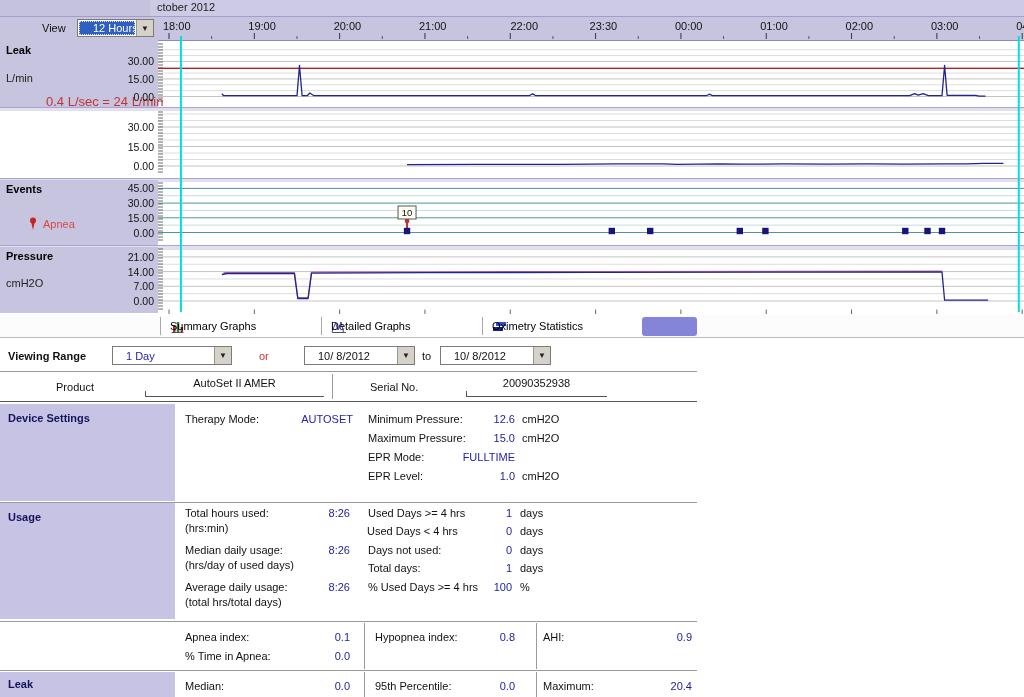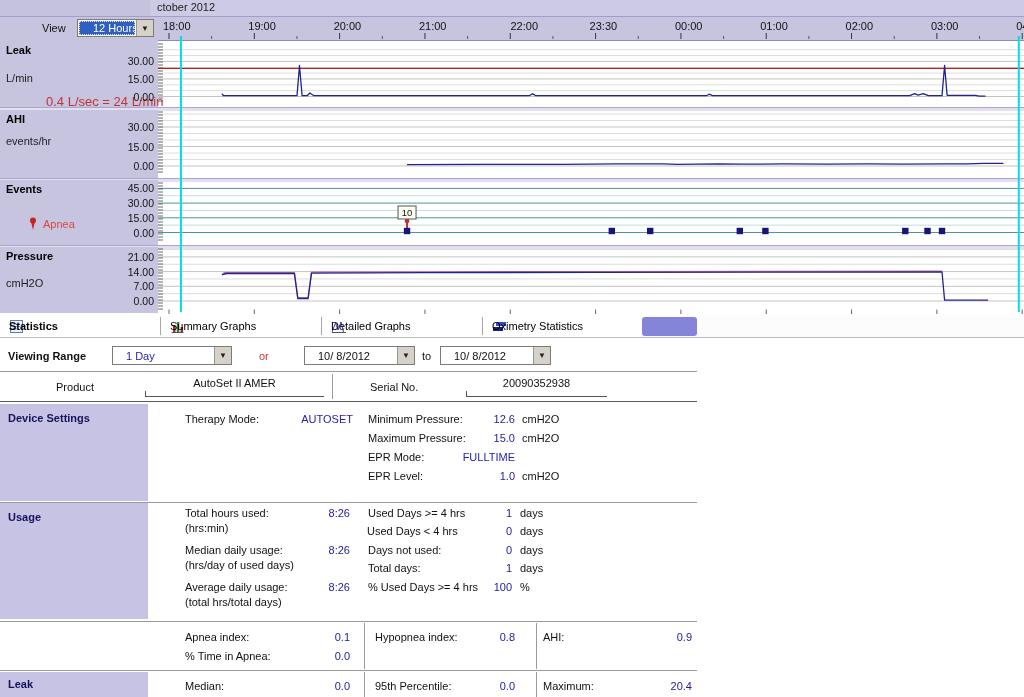--- a/index.html
+++ b/index.html
@@ -46,21 +46,21 @@
   .rule.dark{border-top:1px solid #5a5a5a;}
   
   .product-label{left:40px;top:381px;width:70px;text-align:center;}
   .product-value{left:145px;top:377px;width:179px;height:19px;text-align:center;border-bottom:1px solid #555;}
   .product-value:before{content:"";position:absolute;left:0;bottom:0;width:1px;height:5px;background:#555;}
   .serial-label{left:370px;top:381px;}
   .serial-value{left:466px;top:377px;width:141px;height:19px;text-align:center;border-bottom:1px solid #555;}
   .serial-value:before{content:"";position:absolute;left:0;bottom:0;width:1px;height:5px;background:#555;}
   .vdiv{position:absolute;width:1px;background:#9a9a9a;}
   
-  .stat-cell{left:0;width:148px;background:#c6c3e4;}
+  .stat-cell{left:0;width:175px;background:#c6c3e4;}
   .stat-cell .title{position:absolute;left:8px;top:8px;font-weight:bold;color:#14145a;}
   .stat-cell .subtitle{position:absolute;left:10px;color:#14145a;}
   .lbl{position:absolute;color:#111;white-space:nowrap;}
   .sub{position:absolute;color:#111;white-space:nowrap;}
   .val{position:absolute;color:#1c1c9a;text-align:right;white-space:nowrap;}
   .unit{position:absolute;color:#111;white-space:nowrap;}
   .blueval{color:#2424b0;}
   #chart-svg{left:0;top:0;pointer-events:none;}
 </style>
 </head>
@@ -93,24 +93,20 @@
       </div>
   </div>
 
   <div class="abs cell" style="top:40px;height:67px;">
     <span class="title" style="top:4px;">Leak</span>
     <span class="unit" style="top:32px;">L/min</span>
     <span class="note" style="top:54px;">0.4 L/sec = 24 L/min</span>
   </div>
   <div class="abs panel-sep" style="top:107px;"></div>
 
-  <div class="abs cell" style="top:110px;height:68px;">
-    <span class="title" style="top:3px;">AHI</span>
-    <span class="unit" style="top:25px;">events/hr</span>
-  </div>
   <div class="abs panel-sep" style="top:178px;"></div>
 
   <div class="abs cell" style="top:180px;height:65px;">
     <span class="title" style="top:3px;">Events</span>
     <span class="legend-row" style="top:37px;">
       <svg width="10" height="14">
         <circle cx="5" cy="3.5" r="3" fill="#cc2222"></circle>
         <path d="M5 5.5 L6.6 6 L5 13 L3.4 6 Z" fill="#cc2222"></path>
       </svg>
       <span class="legend-label">Apnea</span>
@@ -305,29 +301,20 @@
       <line x1="894.2199999999999" y1="36" x2="894.2199999999999" y2="39" stroke="#555" stroke-width="1"></line>
       <line x1="851.56" y1="309.5" x2="851.56" y2="314" stroke="#666" stroke-width="1"></line>
       <line x1="936.8799999999999" y1="33" x2="936.8799999999999" y2="39" stroke="#333" stroke-width="1"></line>
       <line x1="979.54" y1="36" x2="979.54" y2="39" stroke="#555" stroke-width="1"></line>
       <line x1="936.8799999999999" y1="309.5" x2="936.8799999999999" y2="314" stroke="#666" stroke-width="1"></line>
       <line x1="1022.1999999999999" y1="33" x2="1022.1999999999999" y2="39" stroke="#333" stroke-width="1"></line>
       <line x1="1022.1999999999999" y1="309.5" x2="1022.1999999999999" y2="314" stroke="#666" stroke-width="1"></line>
     </svg>
 
   <div class="abs tabbar">
-    <div class="tab active" style="left:0;width:160px;">
-      <svg width="15" height="15">
-        <rect x="1.5" y="1.5" width="12" height="12" fill="#eef4fb" stroke="#5a7aa8"></rect>
-        <line x1="4" y1="5" x2="11" y2="5" stroke="#7a9ac8"></line>
-        <line x1="4" y1="7.5" x2="11" y2="7.5" stroke="#7a9ac8"></line>
-        <line x1="4" y1="10" x2="9" y2="10" stroke="#7a9ac8"></line>
-      </svg>
-      <span class="lbl">Statistics</span>
-    </div>
     <div class="tabsep" style="left:160px;"></div>
     <div class="tab" style="left:161px;width:160px;">
       <svg width="15" height="15">
         <line x1="1.5" y1="13.5" x2="13.5" y2="13.5" stroke="#555"></line>
         <rect x="3" y="6" width="2.5" height="7" fill="#a03030"></rect>
         <rect x="6.8" y="3" width="2.5" height="10" fill="#2e7d32"></rect>
         <rect x="10.6" y="8" width="2.5" height="5" fill="#a03030"></rect>
       </svg>
       <span class="lbl">Summary Graphs</span>
     </div>

